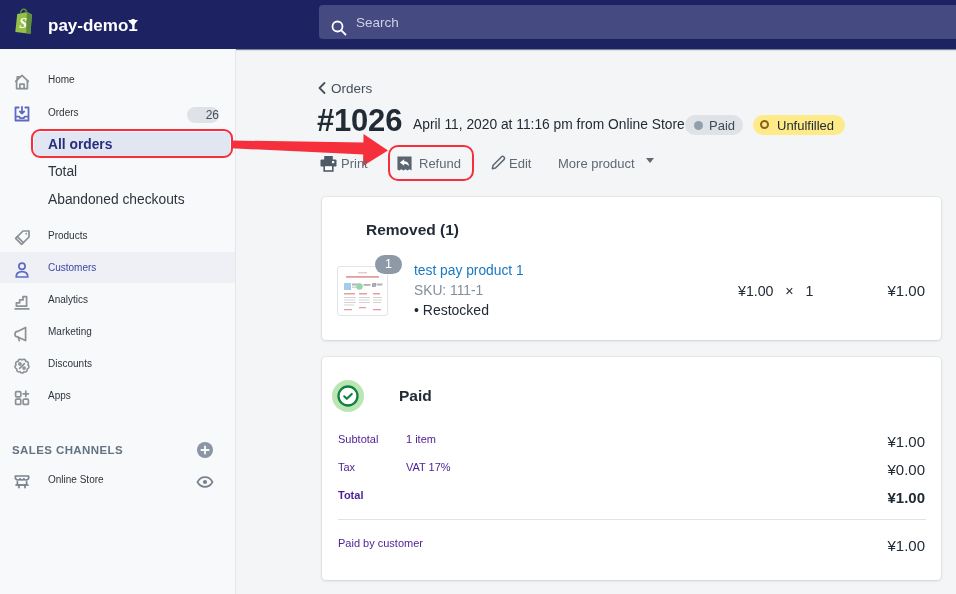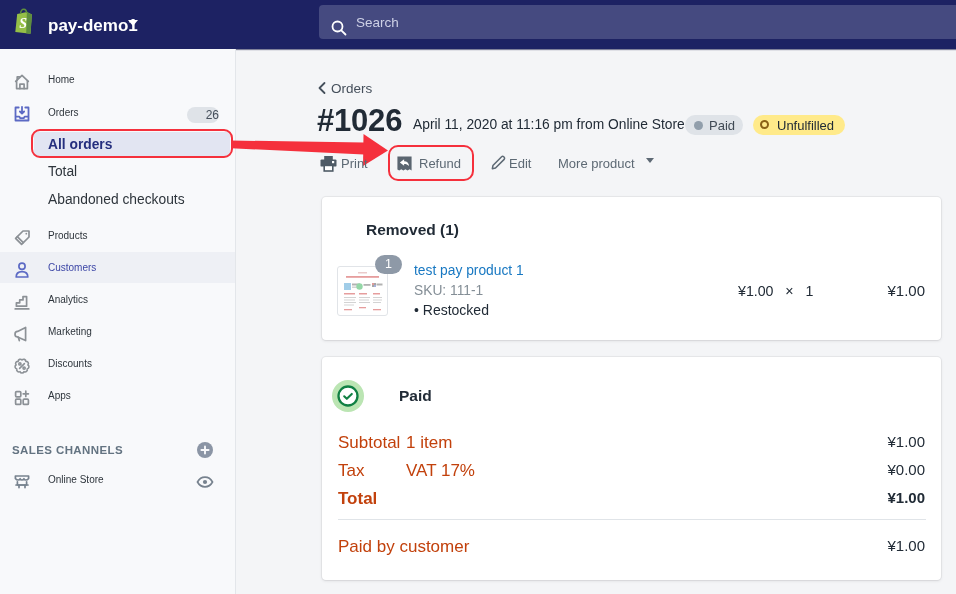--- a/index.html
+++ b/index.html
@@ -53,21 +53,21 @@
   .cardtitle { position:absolute; left:16px; font-size:15.5px; font-weight:700; color:#212b36;margin-left:28px; }
 
   #thumb { position:absolute; left:15px; top:69px; width:51px; height:50px; background:#fff; border:1px solid #e1e4e8; border-radius:3px; }
   #qty1 { position:absolute; left:53px; top:58px; width:27px; height:19px; background:#8e99a7; border-radius:10px; color:#fff; font-size:12.5px; text-align:center; line-height:19px; }
   #plink { position:absolute; left:92px; top:66px; font-size:13.8px; color:#1878c2; }
   #psku { position:absolute; left:92px; top:86px; font-size:13.8px; color:#848e96; }
   #prest { position:absolute; left:92px; top:105px; font-size:14px; color:#212b36; }
   #pqty { position:absolute; left:416px; top:86px; font-size:14.2px; color:#212b36; }
   #pamt1 { position:absolute; right:16px; top:85px; font-size:15px; color:#212b36; }
 
-  .row { position:absolute; font-size:17px; color:#c2410c; }
+  .row { position:absolute; font-size:11px; color:#4c1d95; }
   .amt { position:absolute; right:16px; font-size:15px; color:#212b36; }
   #divider { position:absolute; left:16px; top:162px; width:588px; height:1px; background:#e0e4e8; }
 
   #paidicon { position:absolute; left:10px; top:22.5px; width:32px; height:32px; border-radius:50%; background:#bbe5b3; }
   #card2 .cardtitle { left:49px; top:30px; }
 
   
   #arrow { position:absolute; left:0; top:0; z-index:3; pointer-events:none; }
 </style>
 </head>

